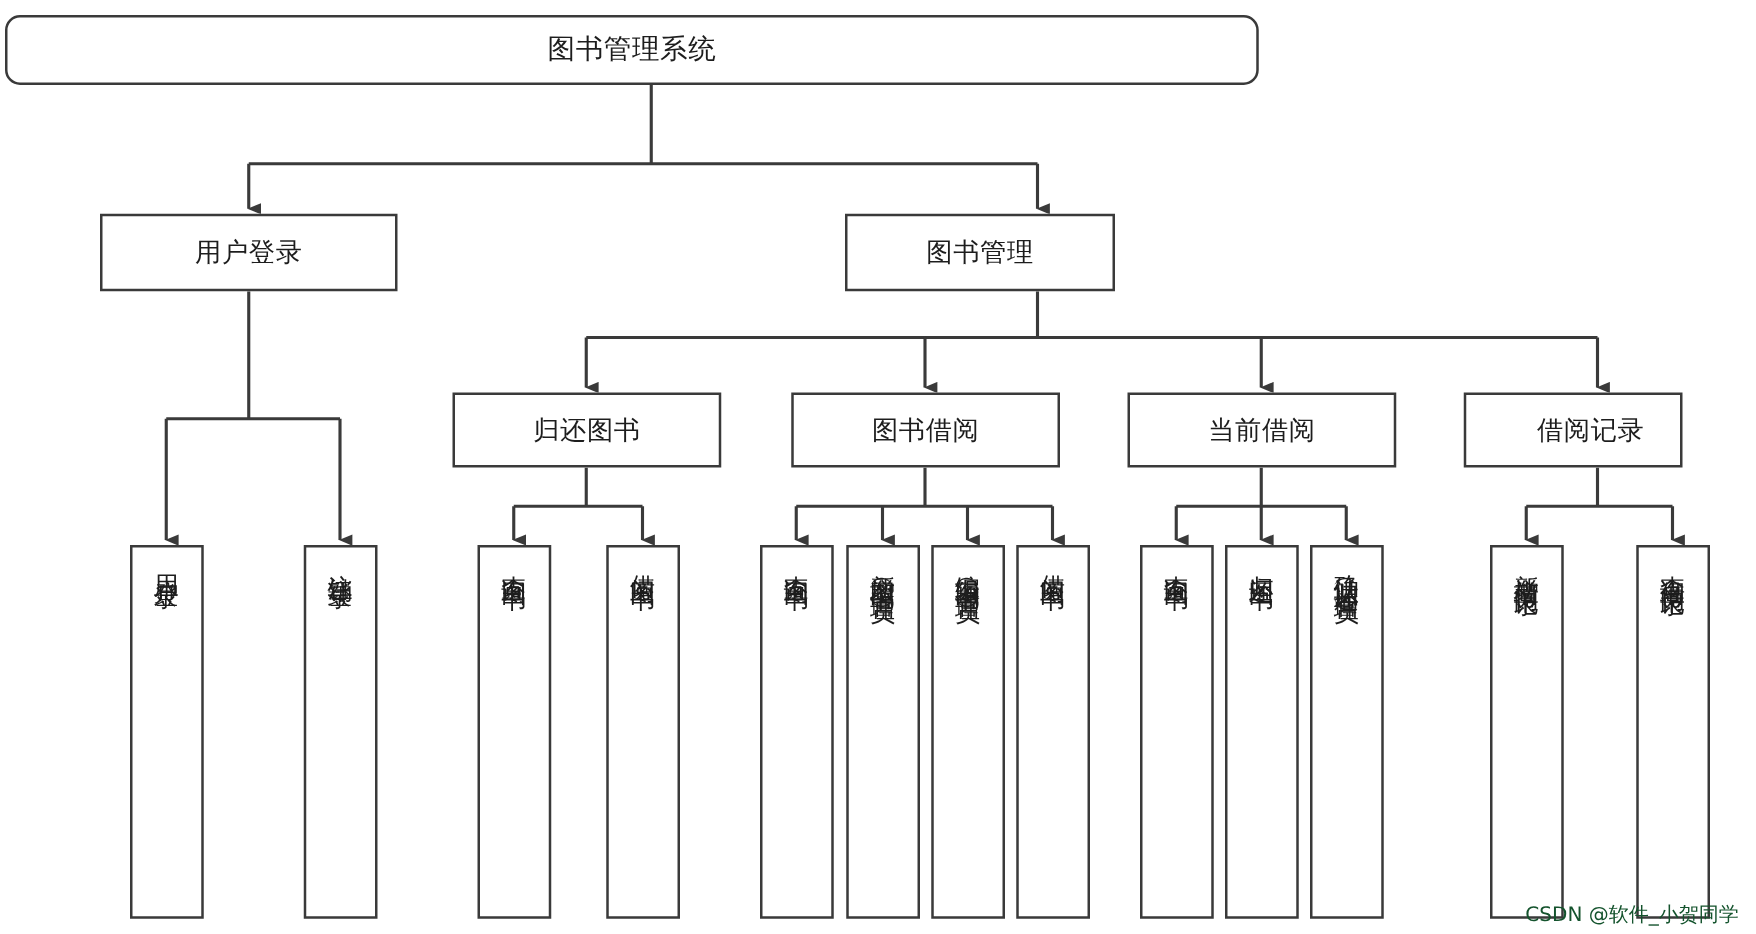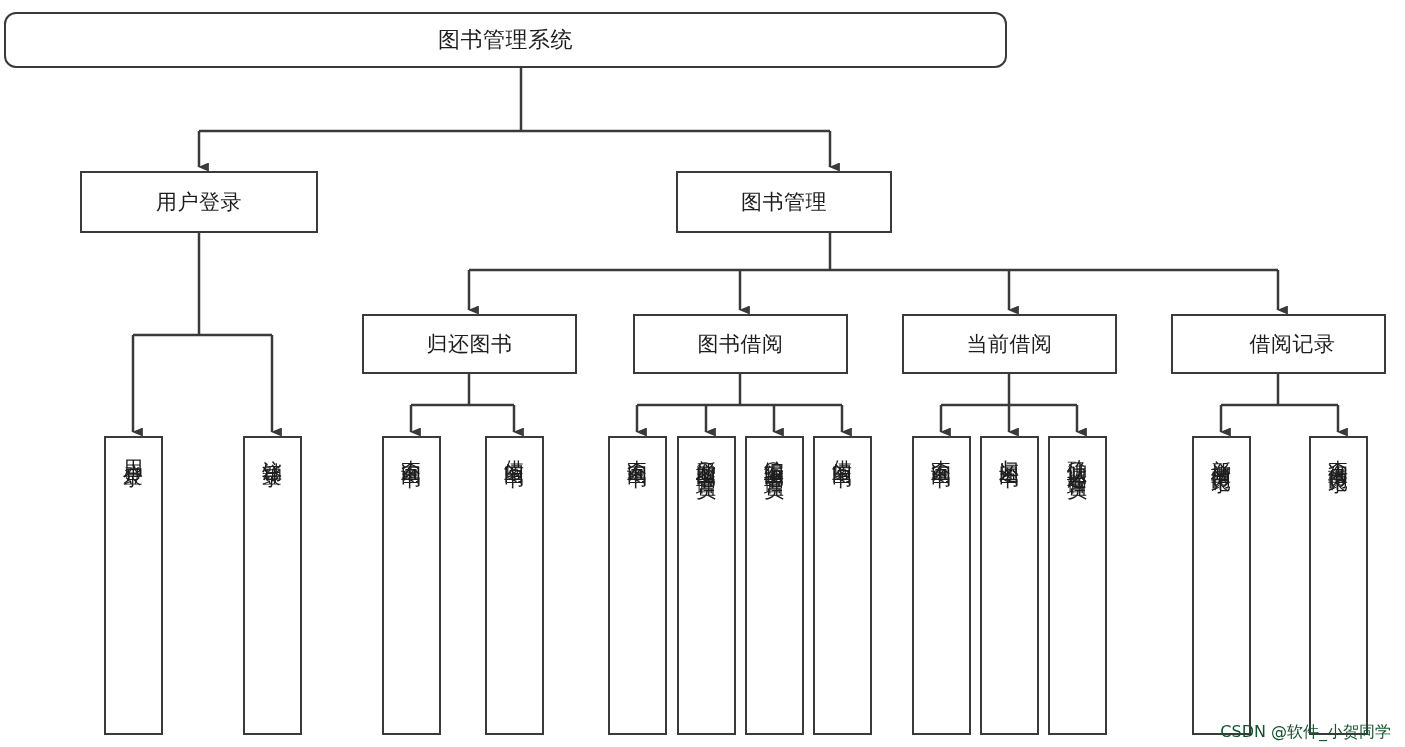--- a/index.html
+++ b/index.html
@@ -127,21 +127,21 @@
 
   <div class="node horiz" style="left:362px;top:314px;width:215px;height:60px;">
     <span class="label">归还图书</span>
   </div>
   <div class="node horiz" style="left:633px;top:314px;width:215px;height:60px;justify-content:center;">
     <span class="label">图书借阅</span>
   </div>
   <div class="node horiz" style="left:902px;top:314px;width:215px;height:60px;">
     <span class="label">当前借阅</span>
   </div>
-  <div class="node horiz" style="left:1171px;top:314px;width:215px;height:60px;padding-left:28px;">
+  <div class="node horiz" style="left:1171px;top:314px;width:175px;height:60px;padding-left:28px;">
     <span class="label">借阅记录</span>
   </div>
 
   <div class="node vert" style="left:104px;top:436px;width:59px;height:299px;">
     <span class="label">用户登录</span>
   </div>
   <div class="node vert" style="left:243px;top:436px;width:59px;height:299px;">
     <span class="label">注销登录</span>
   </div>
 

